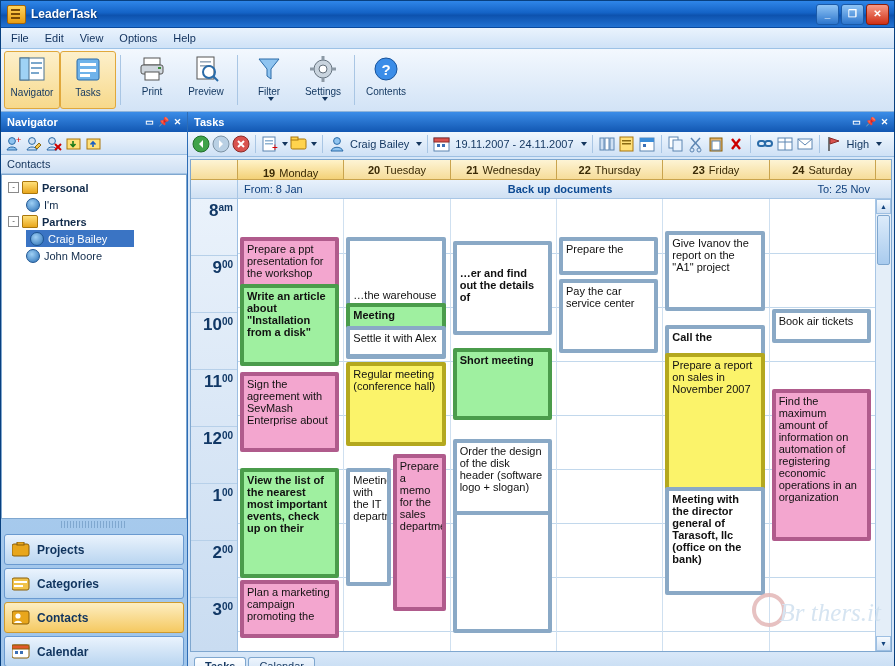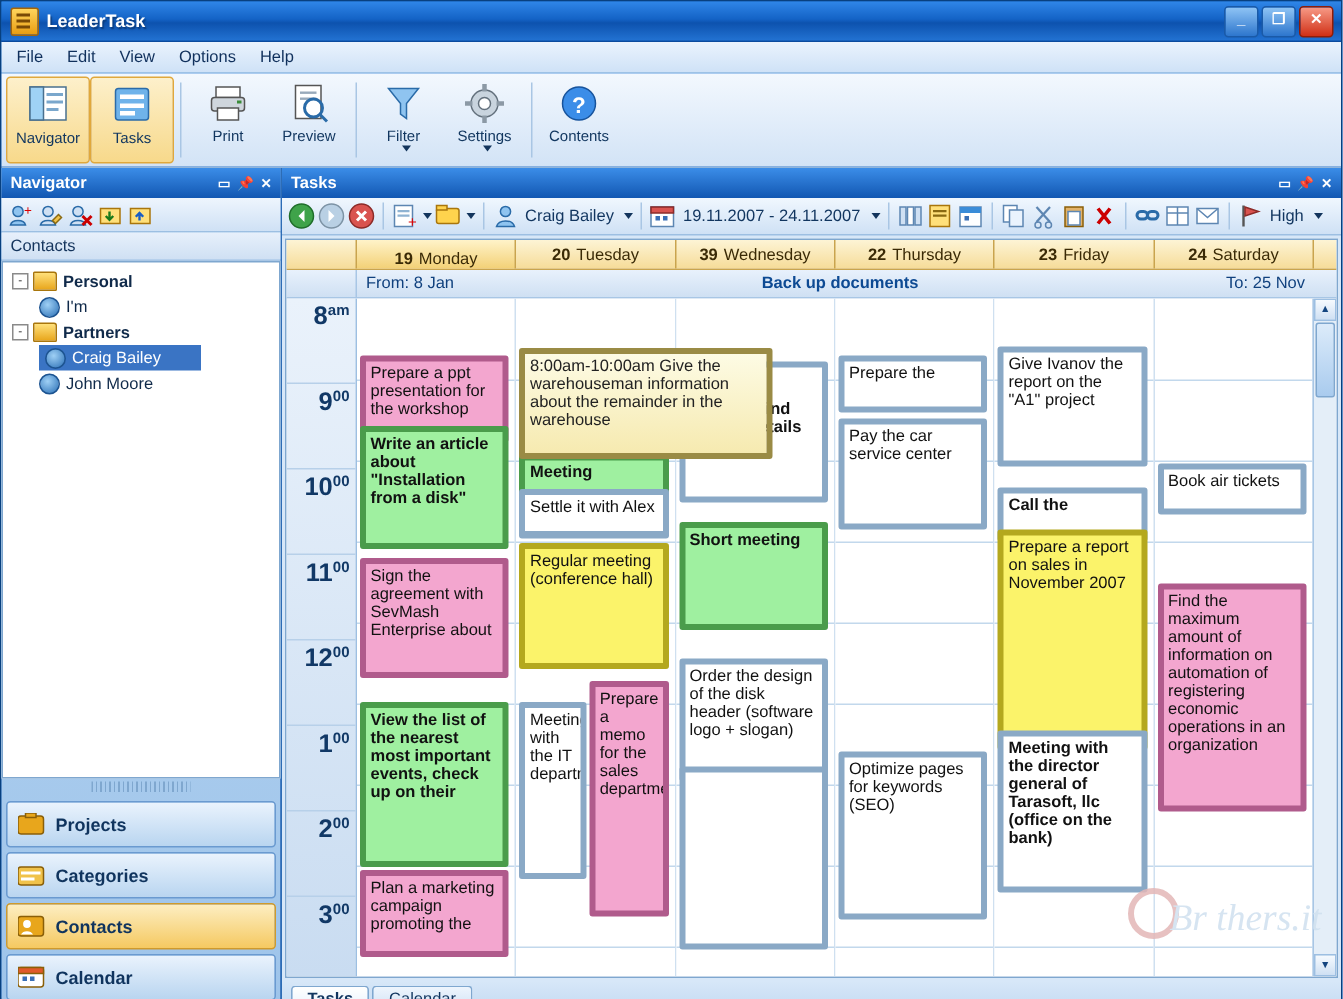--- a/index.html
+++ b/index.html
@@ -548,21 +548,21 @@
           <div class="corner"></div>
           <div class="d first">
             <span class="num">19</span>
             <span>Monday</span>
           </div>
           <div class="d">
             <span class="num">20</span>
             <span>Tuesday</span>
           </div>
           <div class="d">
-            <span class="num">39</span>
+            <span class="num">21</span>
             <span>Wednesday</span>
           </div>
           <div class="d">
             <span class="num">22</span>
             <span>Thursday</span>
           </div>
           <div class="d">
             <span class="num">23</span>
             <span>Friday</span>
           </div>
@@ -648,21 +648,20 @@
                 <div class="hline hour" style="top:324px"></div>
               <div class="hline hour" style="top:378px"></div>
                 <div class="hline hour" style="top:432px"></div>
               <div class="ev white" style="top:38px;height:64px;padding-top:48px">…the warehouse</div>
               <div class="ev green" style="top:104px;height:20px">Meeting</div>
               <div class="ev white" style="top:127px;height:20px">Settle it with Alex</div>
               <div class="ev yellow" style="top:163px;height:72px">Regular meeting (conference hall)</div>
               <div class="ev white" style="top:269px;height:106px;right:56%;">Meeting with the IT department</div>
               <div class="ev pink" style="top:255px;height:145px;left:46%;right:4px;">Prepare a memo for the sales department</div>
 
-              <div class="ev tip" style="top:33px;left:2px;width:155px;height:62px;">8:00am-10:00am Give the warehouseman information about the remainder in the warehouse</div>
             </div>
 
             <div class="daycol">
               <div class="hline hour" style="top:54px"></div>
                 <div class="hline hour" style="top:108px"></div>
                 <div class="hline hour" style="top:162px"></div>
               <div class="hline hour" style="top:216px"></div>
                 <div class="hline hour" style="top:270px"></div>
                 <div class="hline hour" style="top:324px"></div>
               <div class="hline hour" style="top:378px"></div>
@@ -677,21 +676,20 @@
               <div class="hline hour" style="top:54px"></div>
                 <div class="hline hour" style="top:108px"></div>
                 <div class="hline hour" style="top:162px"></div>
               <div class="hline hour" style="top:216px"></div>
                 <div class="hline hour" style="top:270px"></div>
                 <div class="hline hour" style="top:324px"></div>
               <div class="hline hour" style="top:378px"></div>
                 <div class="hline hour" style="top:432px"></div>
               <div class="ev white" style="top:80px;height:62px">Pay the car service center</div>
               <div class="ev white" style="top:38px;height:26px">Prepare the</div>
-              <div class="ev white" style="top:302px;height:100px">Optimize pages for keywords (SEO)</div>
             </div>
 
             <div class="daycol">
               <div class="hline hour" style="top:54px"></div>
                 <div class="hline hour" style="top:108px"></div>
                 <div class="hline hour" style="top:162px"></div>
               <div class="hline hour" style="top:216px"></div>
                 <div class="hline hour" style="top:270px"></div>
                 <div class="hline hour" style="top:324px"></div>
               <div class="hline hour" style="top:378px"></div>

